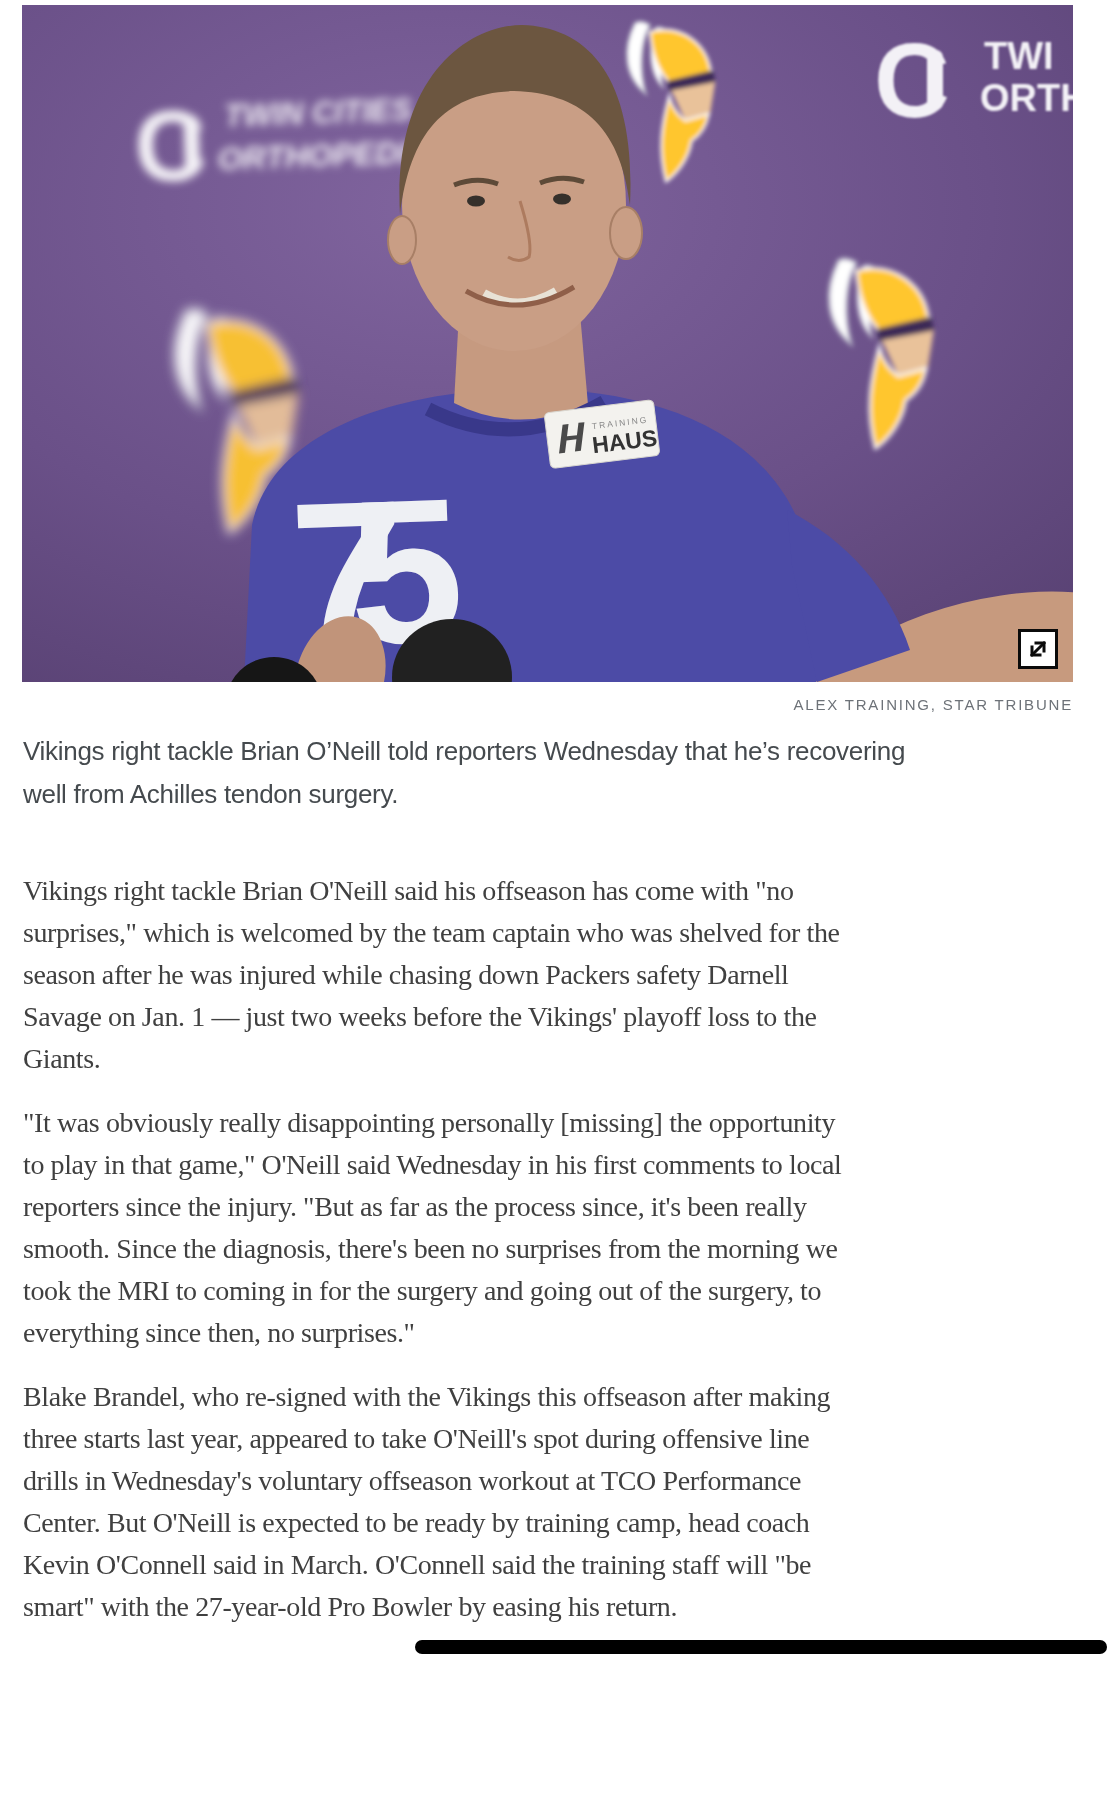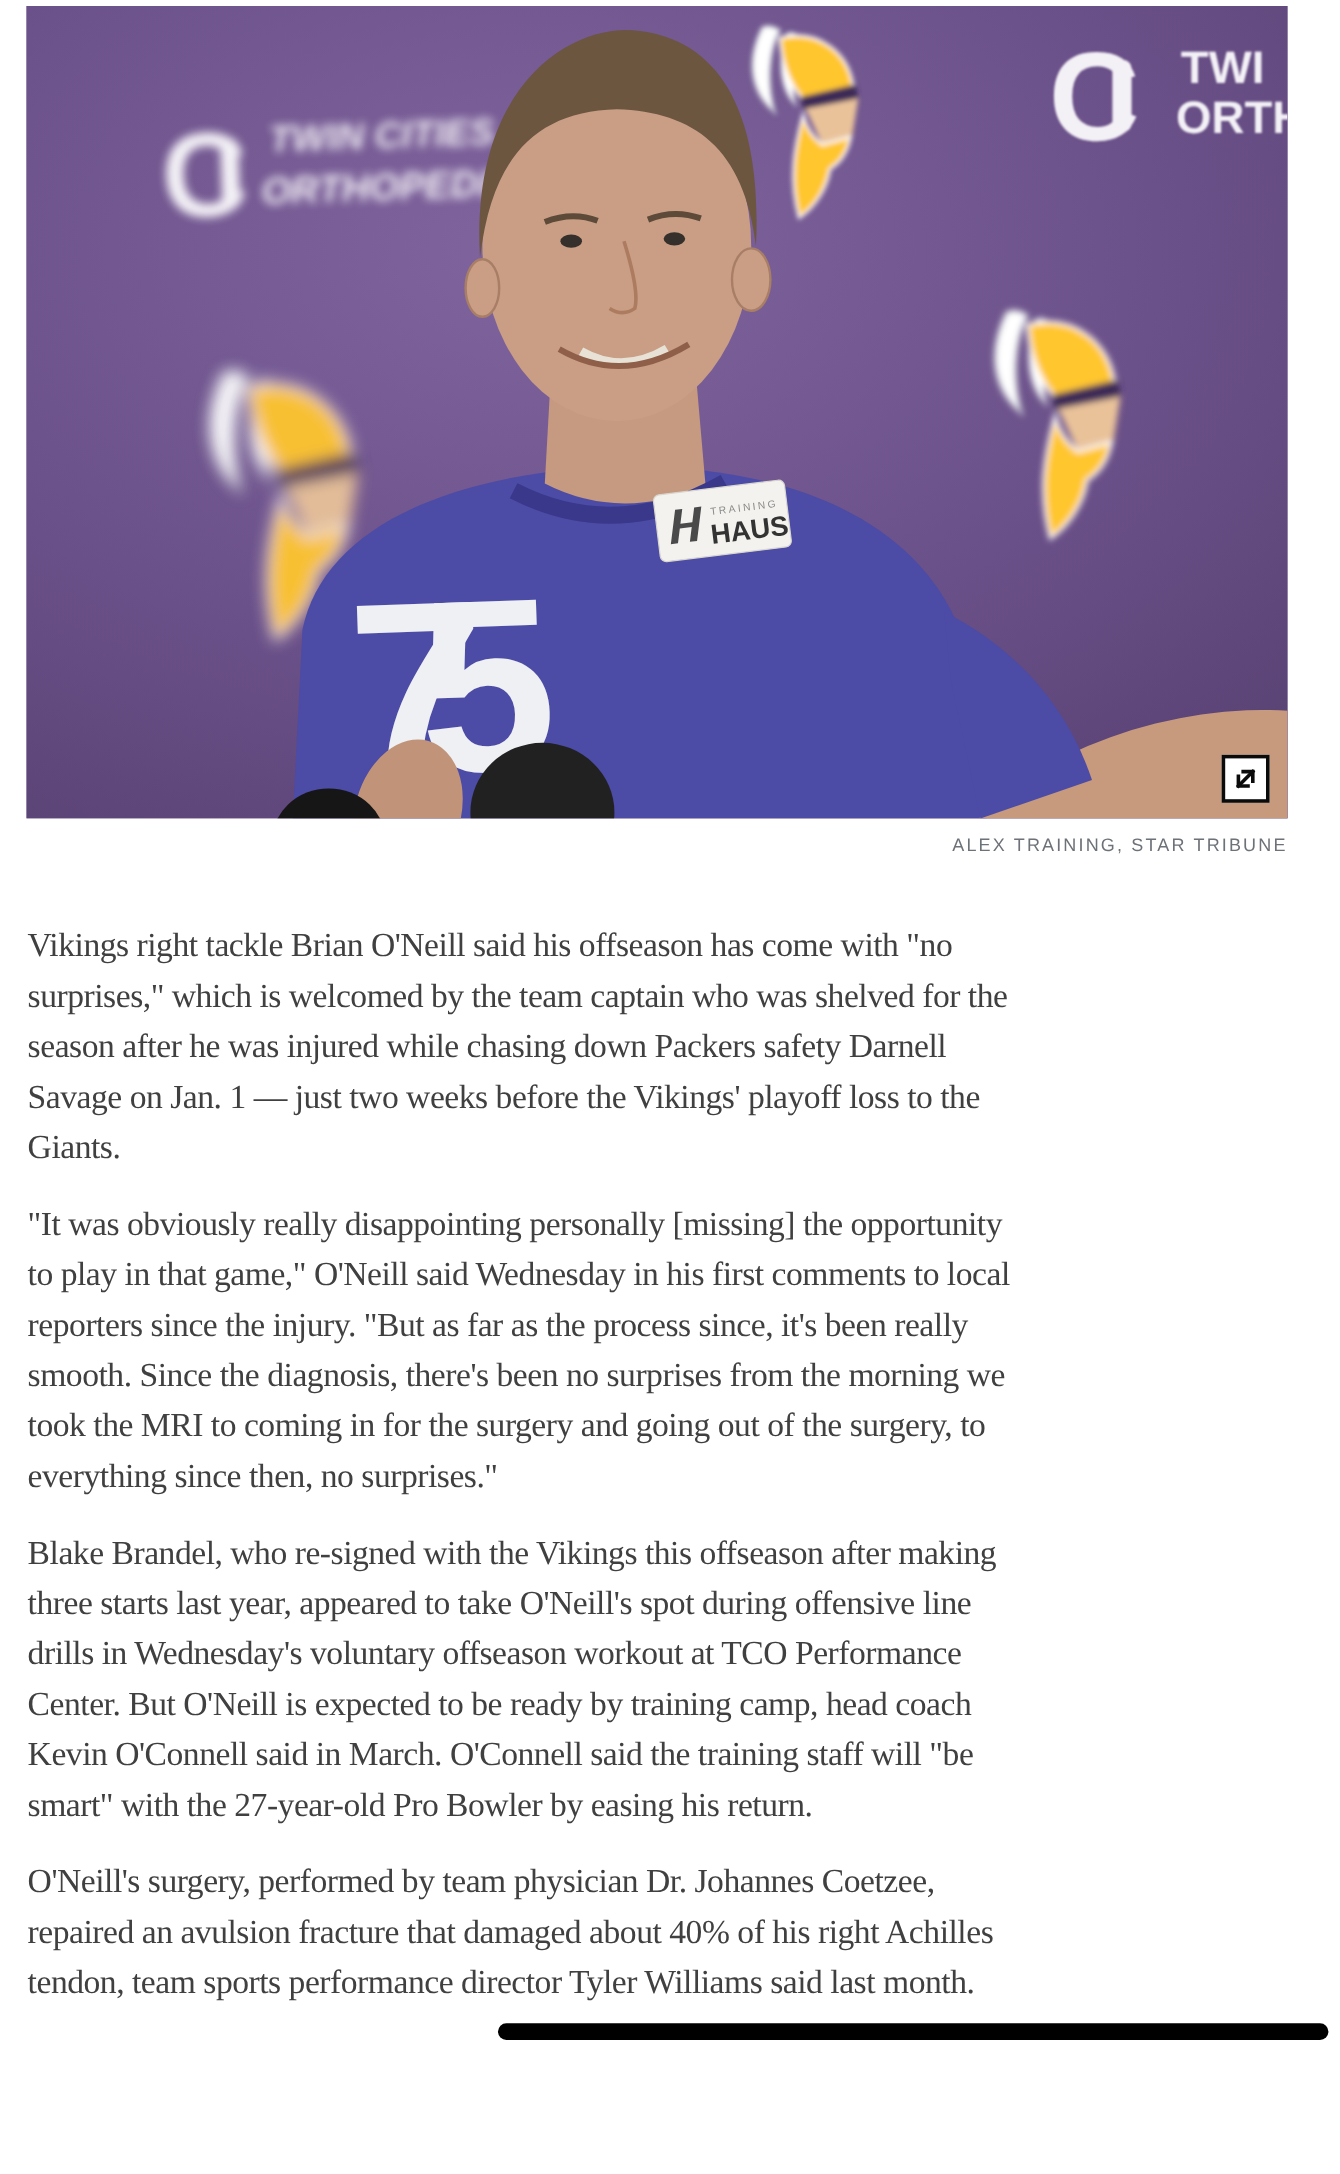--- a/index.html
+++ b/index.html
@@ -159,39 +159,38 @@
       <svg width="22" height="22" viewBox="0 0 22 22" fill="none" stroke="#0b0b0b" stroke-width="3" stroke-linecap="square">
         <line x1="5" y1="17" x2="17" y2="5"></line>
         <polyline points="9,5 17,5 17,13"></polyline>
         <polyline points="5,9 5,17 13,17"></polyline>
       </svg>
     </button>
   </figure>
 
   <div class="credit">ALEX TRAINING, STAR TRIBUNE</div>
 
+  <div class="caption">Vikings right tackle Brian O’Neill told reporters Wednesday that he’s recovering
+well from Achilles tendon surgery.</div>
 
   <div class="article">
     <p>Vikings right tackle Brian O'Neill said his offseason has come with "no
 surprises," which is welcomed by the team captain who was shelved for the
 season after he was injured while chasing down Packers safety Darnell
 Savage on Jan. 1 — just two weeks before the Vikings' playoff loss to the
 Giants.</p>
     <p>"It was obviously really disappointing personally [missing] the opportunity
 to play in that game," O'Neill said Wednesday in his first comments to local
 reporters since the injury. "But as far as the process since, it's been really
 smooth. Since the diagnosis, there's been no surprises from the morning we
 took the MRI to coming in for the surgery and going out of the surgery, to
 everything since then, no surprises."</p>
     <p>Blake Brandel, who re-signed with the Vikings this offseason after making
 three starts last year, appeared to take O'Neill's spot during offensive line
 drills in Wednesday's voluntary offseason workout at TCO Performance
 Center. But O'Neill is expected to be ready by training camp, head coach
 Kevin O'Connell said in March. O'Connell said the training staff will "be
 smart" with the 27-year-old Pro Bowler by easing his return.</p>
-    <p>O'Neill's surgery, performed by team physician Dr. Johannes Coetzee,
-repaired an avulsion fracture that damaged about 40% of his right Achilles
-tendon, team sports performance director Tyler Williams said last month.</p>
   </div>
 
   <div class="bottom-bar"></div>
 
 </div>
 
 </body></html>

